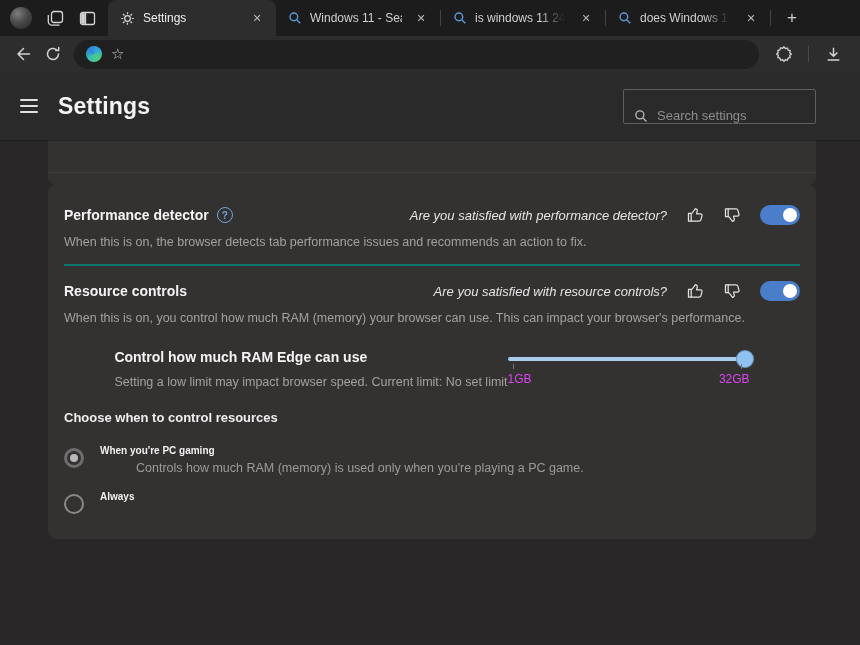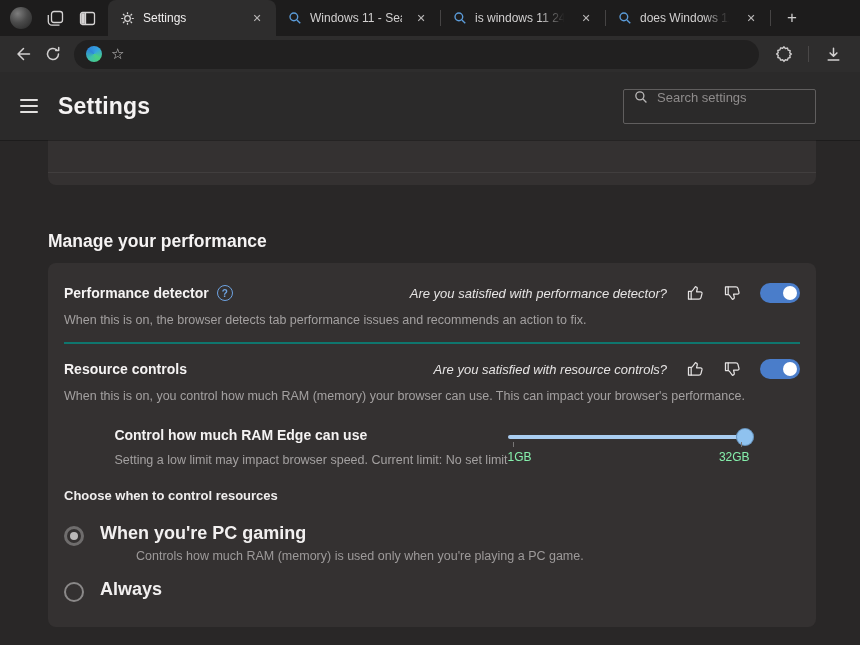--- a/index.html
+++ b/index.html
@@ -38,21 +38,21 @@
   .tb-sep { width:1px; height:16px; background:#4a4848; margin:0 9px; }
 
   
   .app-header { height:68px; background:#2b2a2a; display:flex; align-items:center;
     padding:0 44px 0 20px; box-shadow:0 1px 0 rgba(0,0,0,.28); position:relative; z-index:2; }
   .hamburger { width:18px; display:flex; flex-direction:column; gap:4px; margin-right:20px; }
   .hamburger span { height:2px; background:#e2e0df; border-radius:1px; }
   .app-title { font-size:23px; font-weight:700; color:#f5f3f3; letter-spacing:.2px; }
   .spacer { flex:1; }
   .search-box { width:193px; height:35px; border:1px solid #605e5e; border-radius:2px;
-    display:flex; align-items:flex-start; padding:0 10px; gap:9px; background:transparent; }
+    display:flex; align-items:flex-end; padding:0 10px; gap:9px; background:transparent; }
   .search-box svg { flex:none; }
   .search-box input { flex:1; min-width:0; background:transparent; border:none; outline:none;
     color:#d5d3d3; font-size:13px; font-family:inherit; }
   .search-box input::placeholder { color:#8f8c8c; }
 
   
   .content { padding:0 44px 0 48px; }
   .card { background:#343131; border-radius:8px; }
   .sites-card { height:45px; border-radius:0 0 8px 8px; overflow:hidden; position:relative; }
   .sites-empty { font-size:12px; color:#8f8d8d; padding:1px 20px 0; }
@@ -81,30 +81,30 @@
   .ram-row { display:flex; justify-content:center; padding:11px 0 6px; }
   .ram-left { max-width:470px; }
   .slider-block { width:242px; padding-top:8px; }
   .slider-track { position:relative; height:4px; background:#a9cdf1; border-radius:2px; }
   .slider-thumb { position:absolute; right:-4px; top:-7px; width:18px; height:18px; border-radius:50%;
     background:#8fc2ef; box-shadow:inset 0 0 0 1px rgba(30,60,95,.35); }
   .slider-ticks { position:relative; height:8px; }
   .slider-ticks i { position:absolute; top:3px; width:1px; height:5px; background:#787676; }
   .slider-ticks .t-min { left:5px; } .slider-ticks .t-max { right:8px; }
   .slider-labels { display:flex; justify-content:space-between; margin-top:3px;
-    font-size:12px; color:#86efac; }
+    font-size:12px; color:#d946ef; }
 
   .choose-heading { font-size:13px; font-weight:700; color:#f0eeee; margin:14px 0 13px; }
   .radio-row { display:flex; gap:16px; padding:7px 0 9px; }
   .radio { width:20px; height:20px; border-radius:50%; border:2px solid #8a8888;
     position:relative; flex:none; margin-top:3px; }
   .radio.selected { border:3px solid #6f6d6d; }
   .radio.selected::after { content:""; position:absolute; inset:0; margin:auto; width:8px; height:8px;
     border-radius:50%; background:#bab8b8; }
-  .radio-label { font-size:18px; font-weight:700; color:#f2f0f0; }
+  .radio-label { font-size:10px; font-weight:700; color:#f2f0f0; }
   .radio-desc { margin-top:5px; font-size:12.5px; color:#9d9a9a;margin-left:36px; }
 </style>
 </head>
 <body>
 
 <div class="tabbar">
   <div class="tabbar-left">
     <div class="avatar"></div>
     <svg class="chrome-ico" viewBox="0 0 17 17" fill="none" stroke="#d5d3d3" stroke-width="1.3">
       <rect x="4.5" y="1.5" width="11" height="11" rx="2.5"></rect>
@@ -204,21 +204,20 @@
     <input type="text" placeholder="Search settings" style="">
   </div>
 </div>
 
 <div class="content">
 
   <div class="card sites-card">
     <div class="card-footer"></div>
   </div>
 
-  <div class="section-heading">Manage your performance</div>
 
   <div class="card main-card">
 
     <div class="row1">
       <div class="row-head">
         <div class="row-title-wrap">
           <span class="row-title">Performance detector</span>
           <span class="help-ico">?</span>
         </div>
         <div class="feedback">

